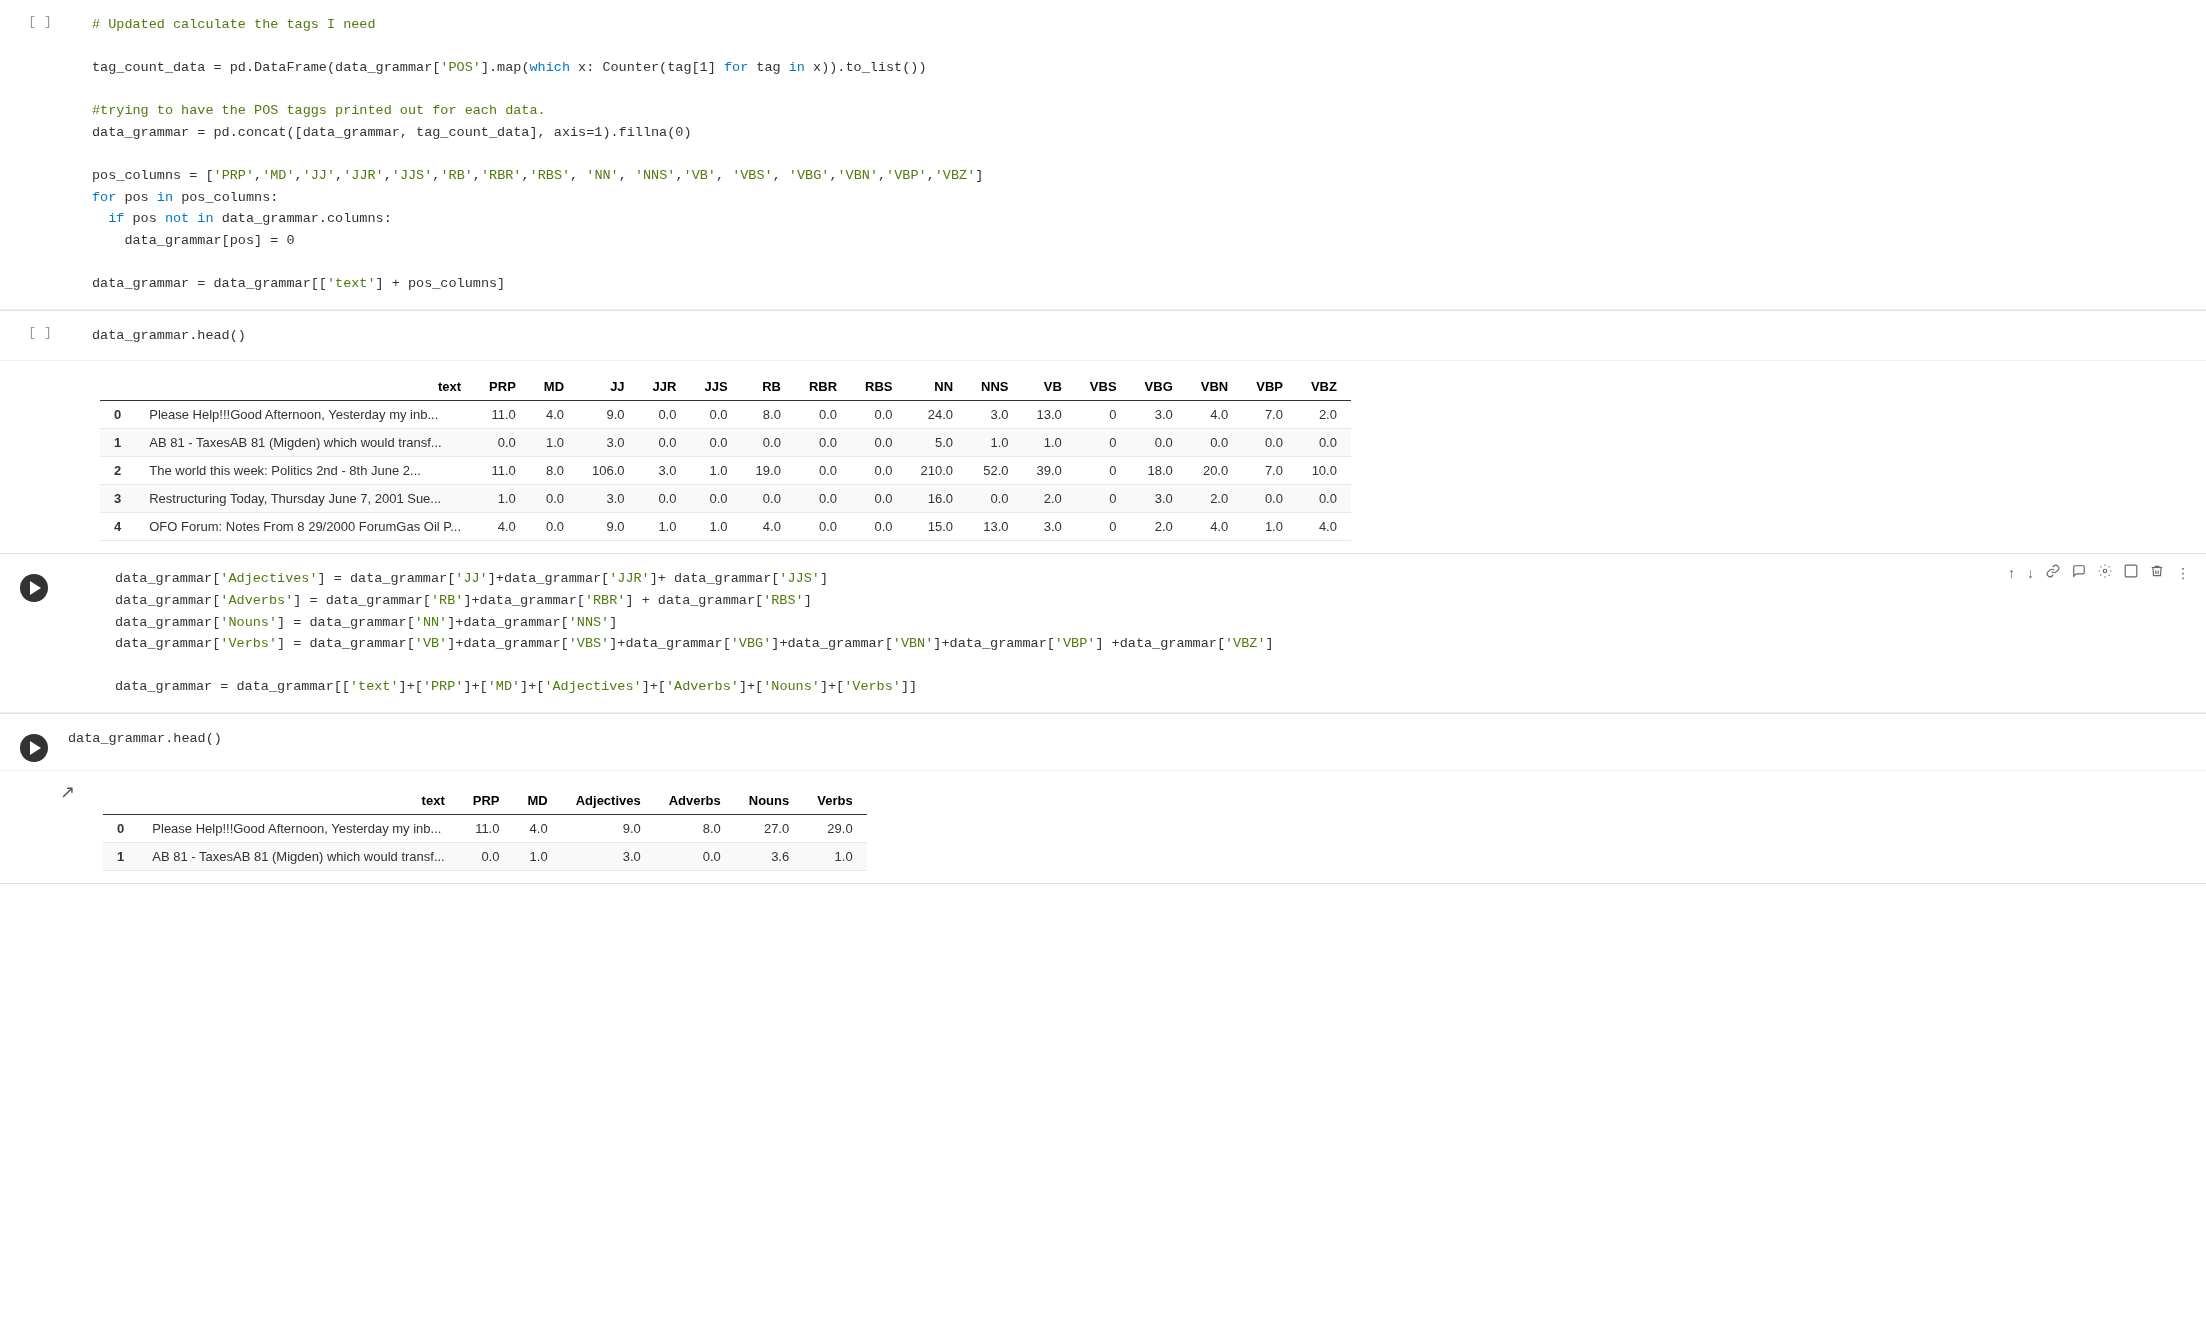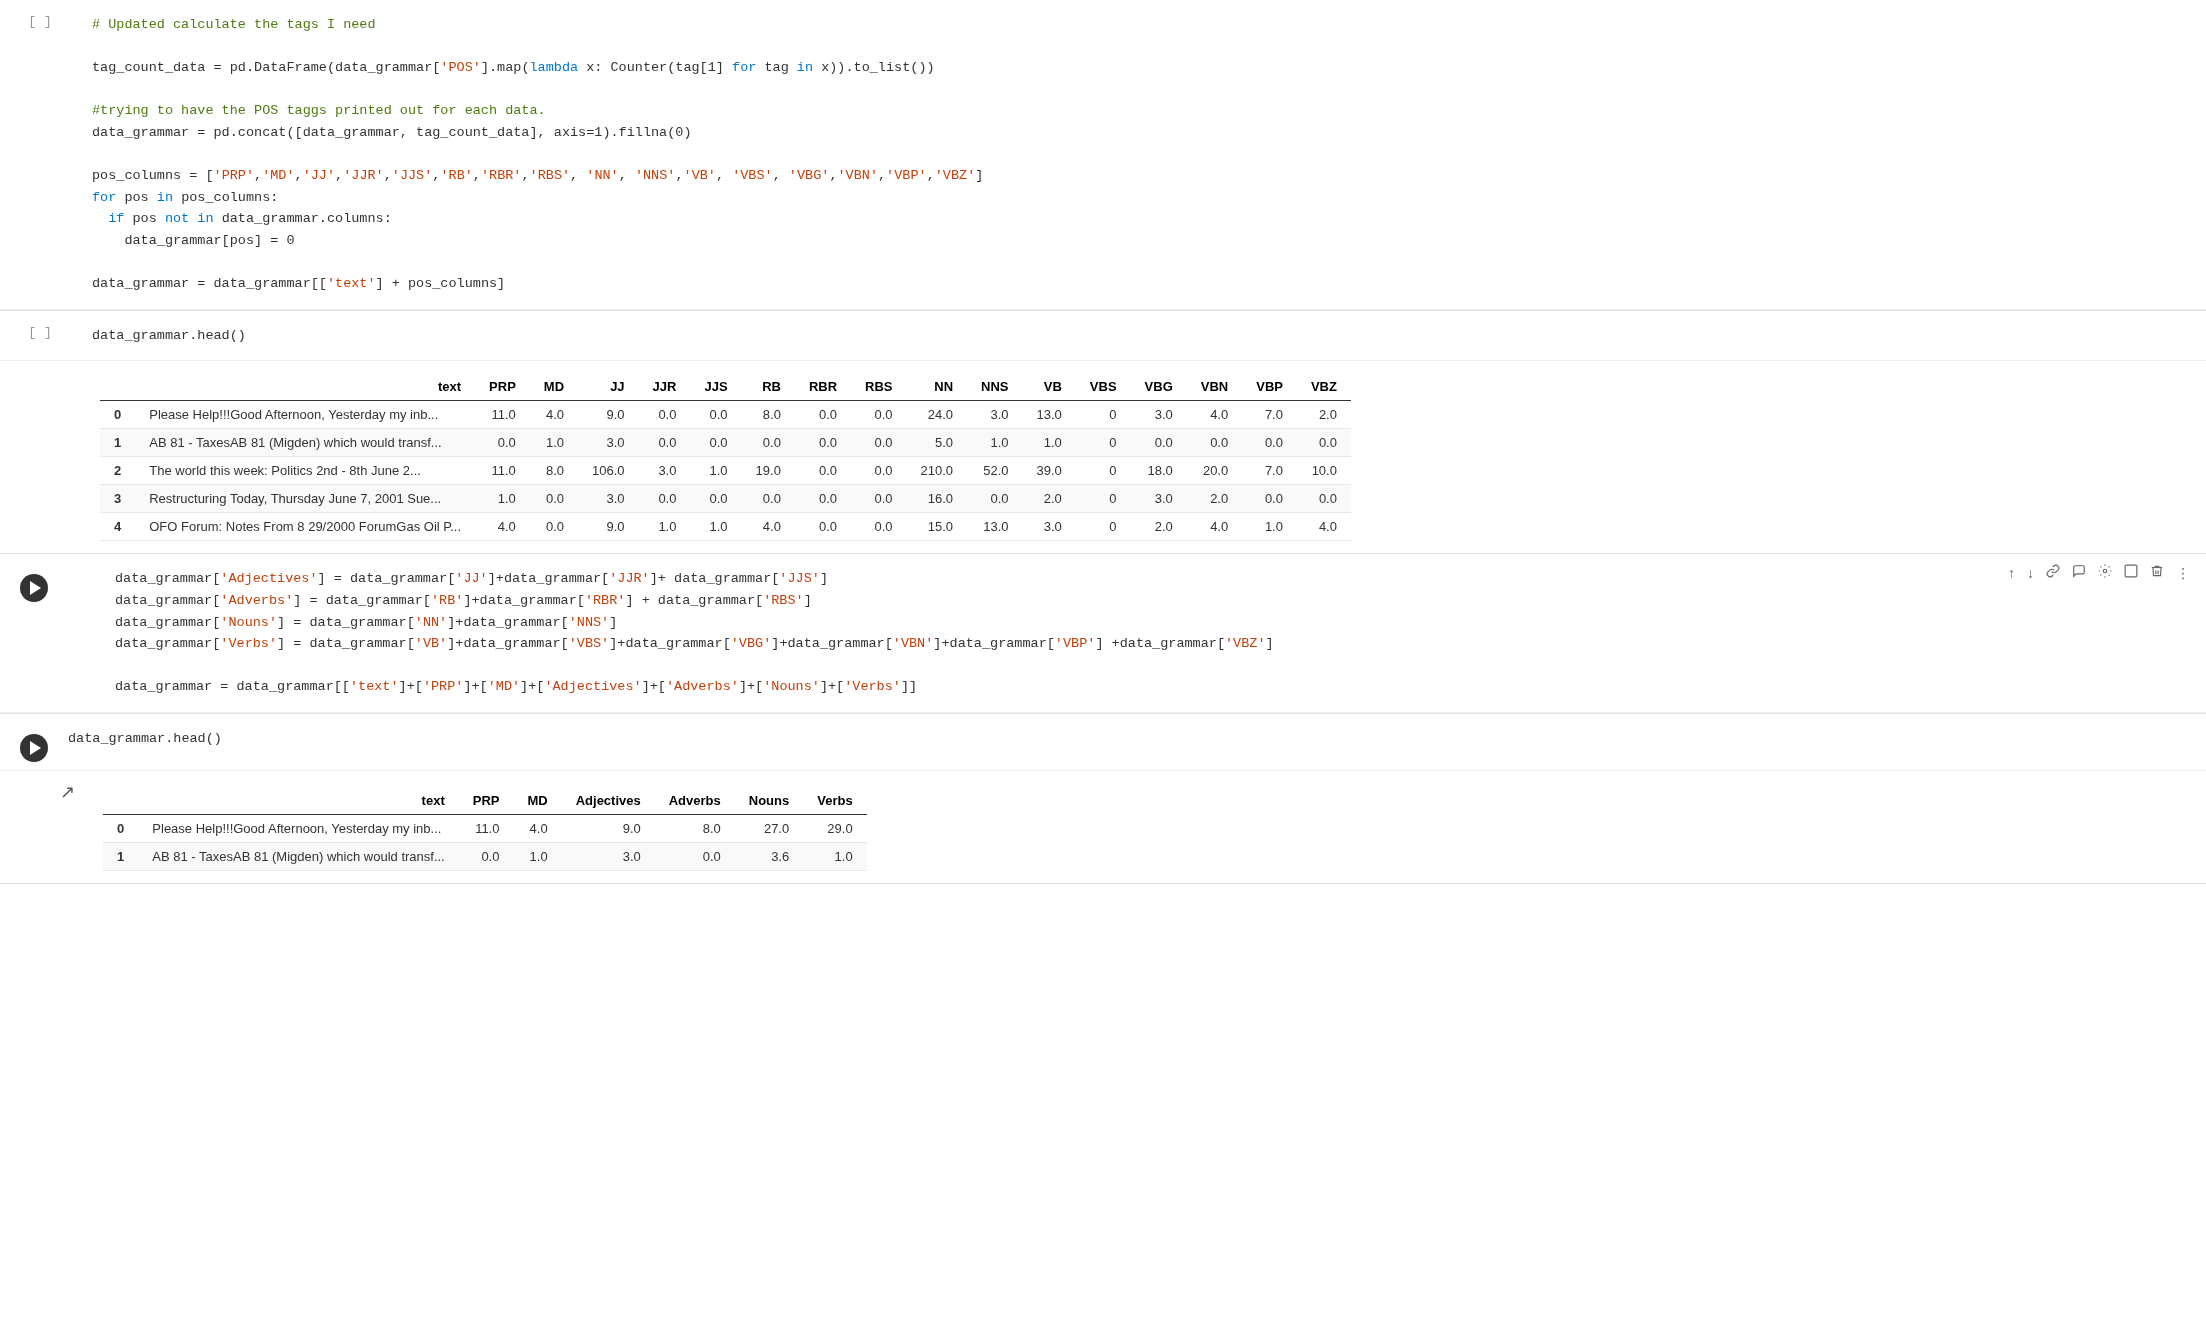--- a/index.html
+++ b/index.html
@@ -43,21 +43,21 @@
       font-size: 13.5px;
       line-height: 1.6;
       white-space: pre;
     }
     .cell-output {
       padding: 0 0 0 80px;
       background: #fff;
     }
     
     .c-comment { color: #4d7c0f; }
-    .c-string { color: #c2410c; margin-top: 12px; }
+    .c-string { color: #4d7c0f; margin-top: 12px; }
     .c-keyword { color: #0077cc; }
     
     .output-table {
       margin: 12px 20px;
       border-collapse: collapse;
       font-family: -apple-system, BlinkMacSystemFont, 'Segoe UI', sans-serif;
       font-size: 13px;
     }
     .output-table th {
       text-align: right;
@@ -137,21 +137,21 @@
 </head>
 <body>
 
 <div class="notebook">
 
   <div class="cell">
     <div class="cell-input">
       <div class="cell-prompt">[ ]</div>
       <div class="cell-code"><span class="c-comment"># Updated calculate the tags I need</span>
 
-tag_count_data = pd.DataFrame(data_grammar[<span class="c-string">'POS'</span>].map(<span class="c-keyword">lambda</span> x: Counter(tag[1] <span class="c-keyword">for</span> tag <span class="c-keyword">in</span> x)).to_list())
+tag_count_data = pd.DataFrame(data_grammar[<span class="c-string">'POS'</span>].map(<span class="c-keyword">which</span> x: Counter(tag[1] <span class="c-keyword">for</span> tag <span class="c-keyword">in</span> x)).to_list())
 
 <span class="c-comment">#trying to have the POS taggs printed out for each data.</span>
 data_grammar = pd.concat([data_grammar, tag_count_data], axis=1).fillna(0)
 
 pos_columns = [<span class="c-string">'PRP'</span>,<span class="c-string">'MD'</span>,<span class="c-string">'JJ'</span>,<span class="c-string">'JJR'</span>,<span class="c-string">'JJS'</span>,<span class="c-string">'RB'</span>,<span class="c-string">'RBR'</span>,<span class="c-string">'RBS'</span>, <span class="c-string">'NN'</span>, <span class="c-string">'NNS'</span>,<span class="c-string">'VB'</span>, <span class="c-string">'VBS'</span>, <span class="c-string">'VBG'</span>,<span class="c-string">'VBN'</span>,<span class="c-string">'VBP'</span>,<span class="c-string">'VBZ'</span>]
 <span class="c-keyword">for</span> pos <span class="c-keyword">in</span> pos_columns:
   <span class="c-keyword">if</span> pos <span class="c-keyword">not</span> <span class="c-keyword">in</span> data_grammar.columns:
     data_grammar[pos] = 0
 
 data_grammar = data_grammar[[<span class="c-string">'text'</span>] + pos_columns]</div>

